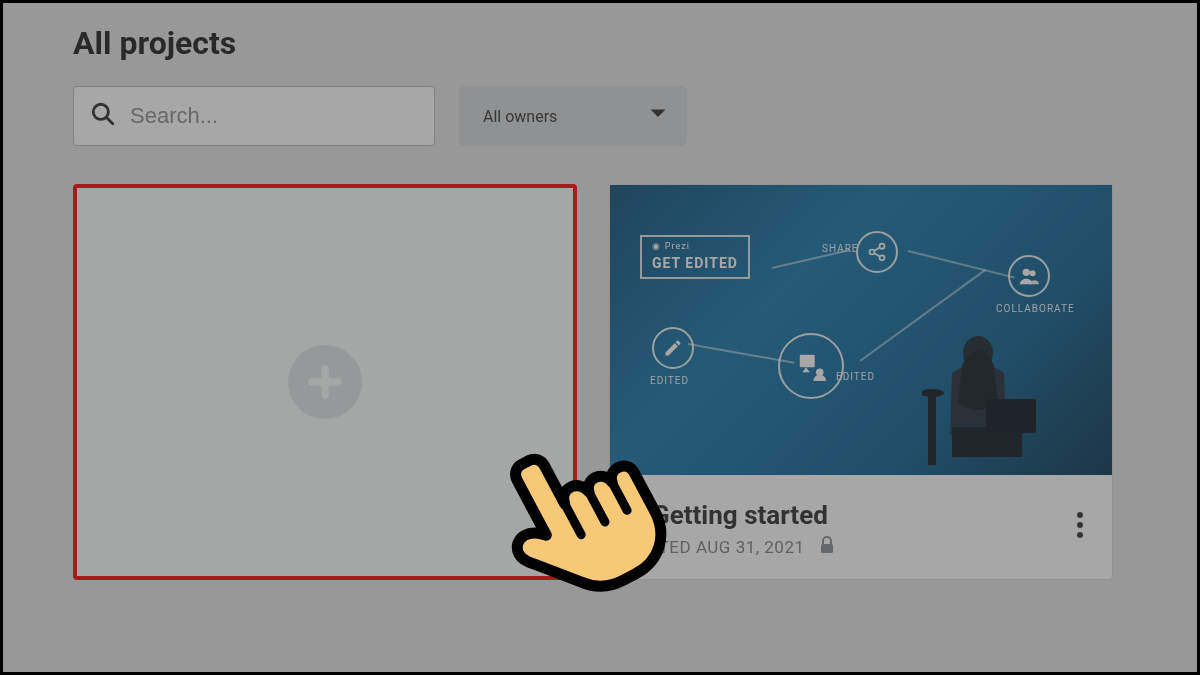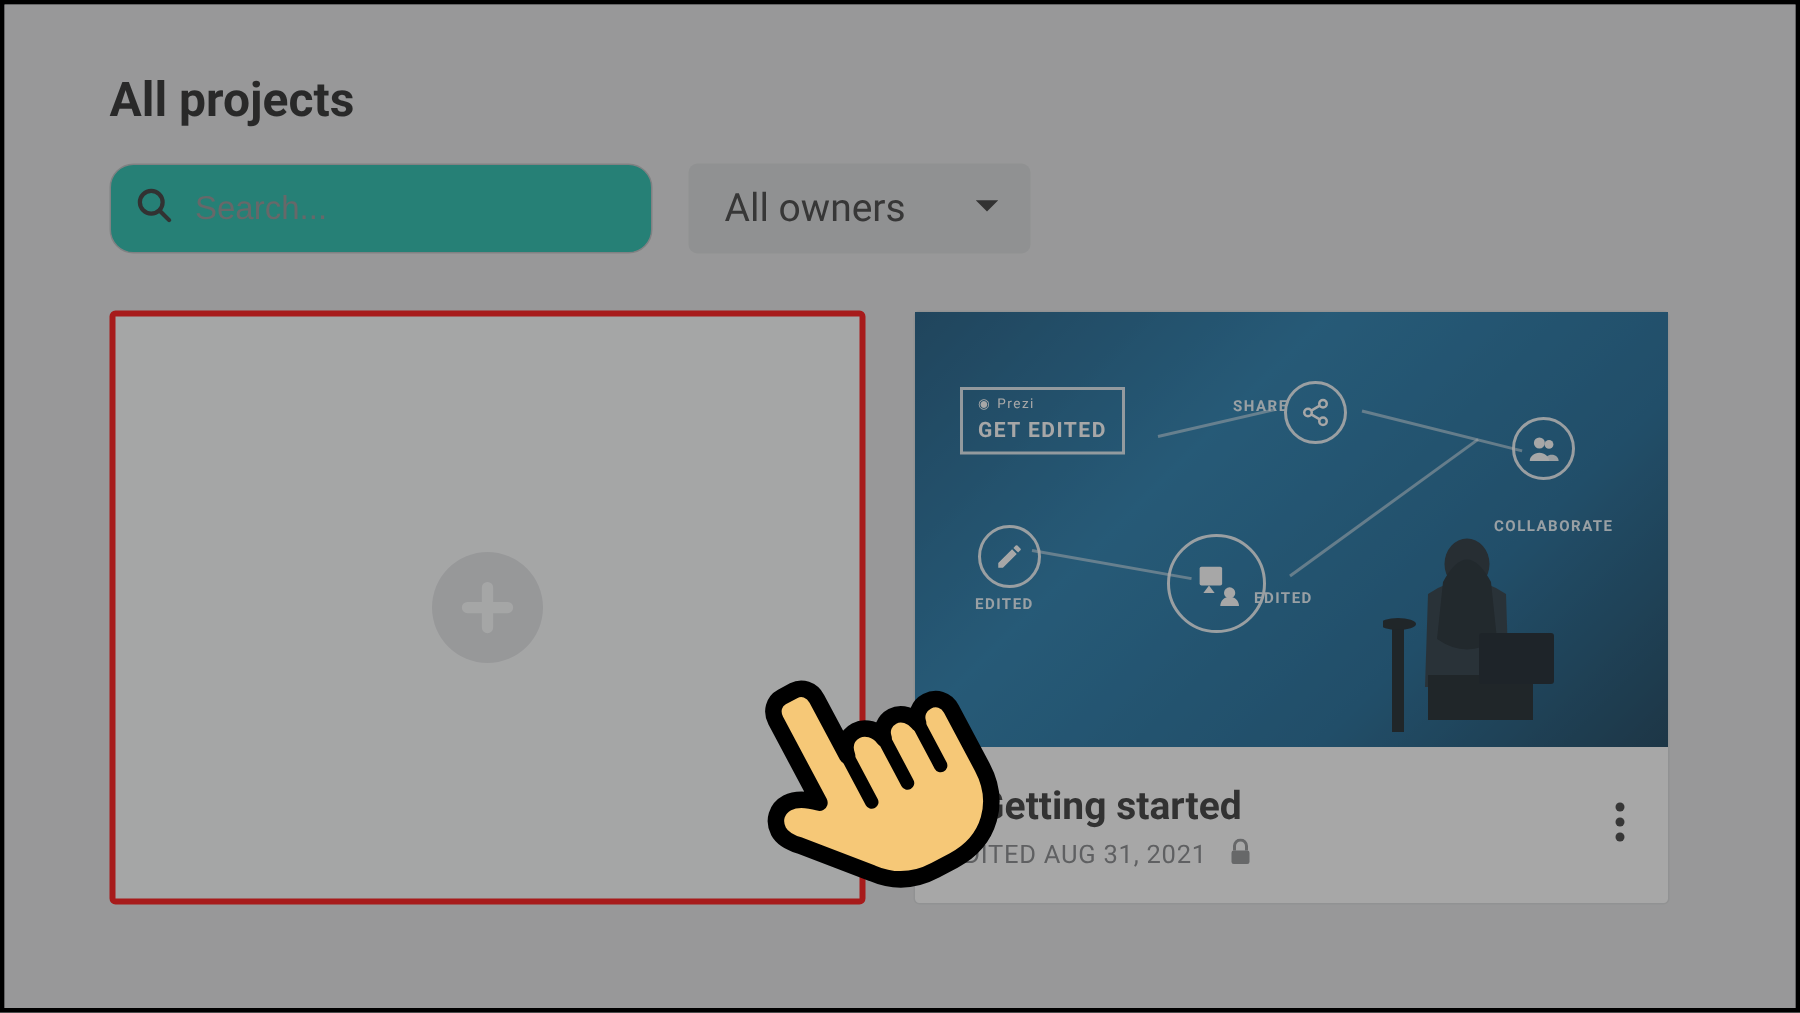--- a/index.html
+++ b/index.html
@@ -8,21 +8,21 @@
     background: #000;
     width: 1200px;
     height: 675px;
     overflow: hidden;
     position: relative;
   }
   .frame {
     position: absolute;
     top: 3px; left: 3px; right: 3px; bottom: 3px;
     background: #e3e4e5;
-    padding: 44px 70px;
+    padding: 21px 70px;
   }
   .dim-overlay {
     position: absolute;
     top: 3px; left: 3px; right: 3px; bottom: 3px;
     background: rgba(60,60,60,0.45);
     pointer-events: none;
     z-index: 50;
   }
   .page-title {
     font-size: 32px;
@@ -34,23 +34,23 @@
     display: flex;
     gap: 24px;
     margin-bottom: 38px;
     align-items: center;
   }
   .search-box {
     display: flex;
     align-items: center;
     width: 362px;
     height: 60px;
-    background: #14b8a6;
+    background: #ffffff;
     border: 1px solid #b9bbbe;
-    border-radius: 16px;
+    border-radius: 4px;
     padding: 0 16px;
     gap: 14px;
   }
   .search-box input {
     flex: 1;
     border: none;
     background: transparent;
     font-size: 22px;
     color: #333;
     outline: none;
@@ -59,21 +59,21 @@
   .search-icon-svg { width: 26px; height: 26px; flex: 0 0 auto; }
   .owner-filter {
     display: flex;
     align-items: center;
     justify-content: space-between;
     width: 228px;
     height: 60px;
     background: #d6d7d9;
     border-radius: 6px;
     padding: 0 20px 0 24px;
-    font-size: 26px;
+    font-size: 16px;
     color: #333;
     cursor: pointer;
   }
   .chevron-down-svg { width: 18px; height: 18px; }
   .cards-row {
     display: flex;
     gap: 32px;
   }
   .card {
     width: 504px;
@@ -141,21 +141,21 @@
     align-items: center;
     justify-content: center;
   }
   .thumb .node.small { width: 42px; height: 42px; }
   .thumb .node.big   { width: 66px; height: 66px; }
   .thumb .lbl {
     position: absolute;
     color: #e6f2fa;
     font-size: 10px;
     letter-spacing: 1px;
-    font-weight: 700;
+    font-weight: 400;
   }
   .thumb .line {
     position: absolute;
     height: 2px;
     background: rgba(255,255,255,0.5);
     transform-origin: left center;
   }
   .thumb .person {
     position: absolute;
     bottom: 0;
@@ -278,21 +278,21 @@
         <span class="lbl" style="left:212px; top:58px;">SHARE</span>
 
         <div class="node small" style="left:398px; top:70px;">
           <svg width="22" height="22" viewBox="0 0 24 24" fill="#fff">
             <circle cx="9" cy="8" r="4"></circle>
               <circle cx="16" cy="9" r="3.2"></circle>
             <path d="M2 21c0-3.3 3.1-6 7-6s7 2.7 7 6H2z"></path>
               <path d="M13 21c0-2.5 2.2-4.5 5-4.5s5 2 5 4.5h-10z" opacity="0.9"></path>
           </svg>
         </div>
-        <span class="lbl" style="left:386px; top:118px;margin-top:20px;">COLLABORATE</span>
+        <span class="lbl" style="left:386px; top:118px;">COLLABORATE</span>
 
         <div class="node small" style="left:42px; top:142px;">
           <svg width="20" height="20" viewBox="0 0 24 24" fill="#fff">
             <path d="M3 17.25V21h3.75L17.81 9.94l-3.75-3.75L3 17.25zM20.71 7.04a1 1 0 000-1.41l-2.34-2.34a1 1 0 00-1.41 0l-1.83 1.83 3.75 3.75 1.83-1.83z"></path>
           </svg>
         </div>
         <span class="lbl" style="left:40px; top:190px;">EDITED</span>
 
         <div class="node big" style="left:168px; top:148px;">
           <svg width="30" height="30" viewBox="0 0 24 24" fill="#fff">

